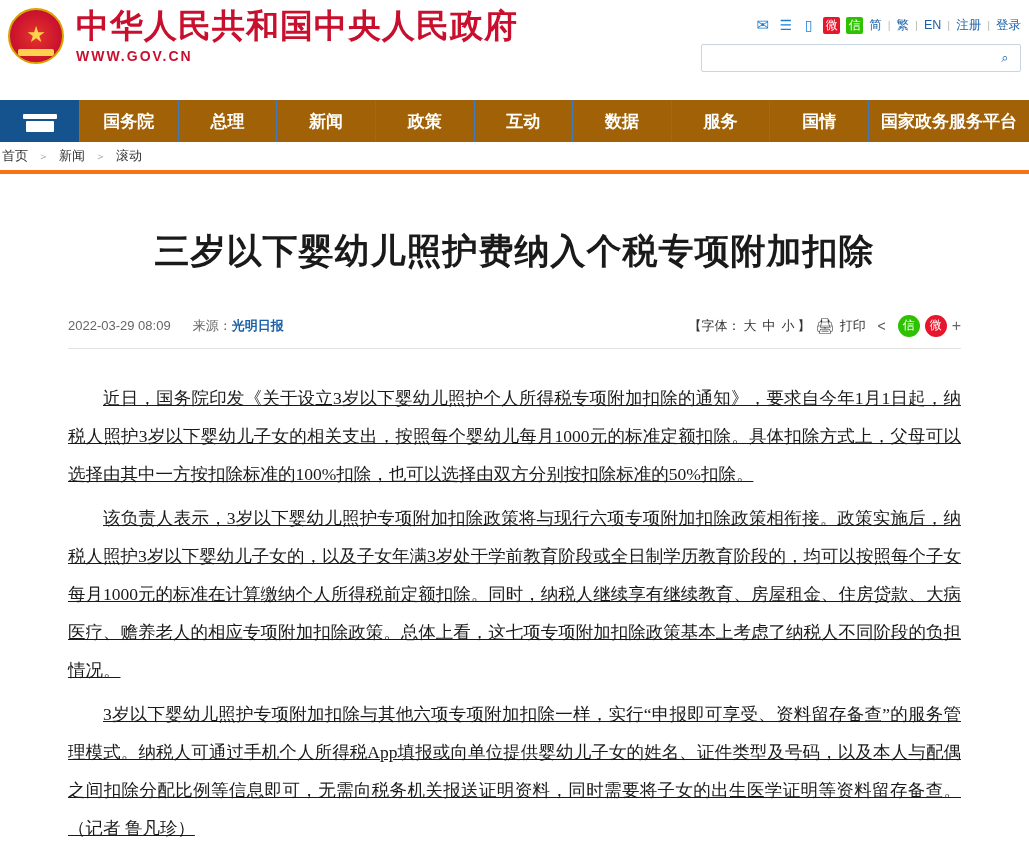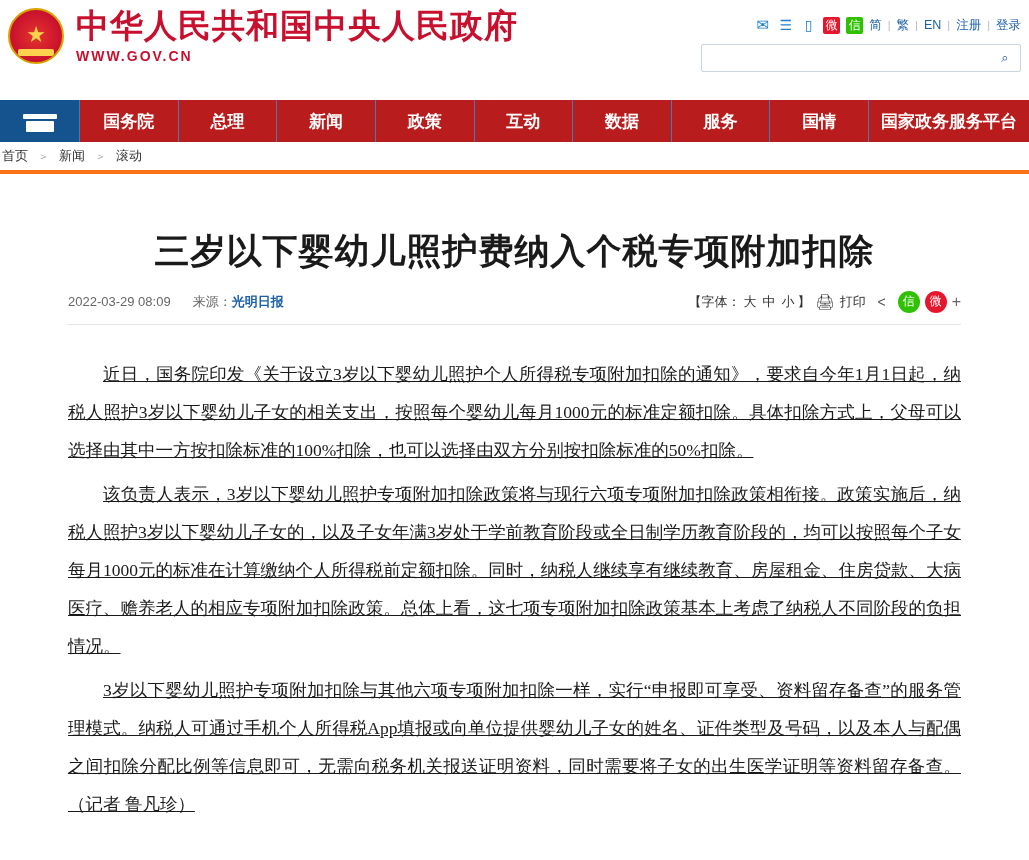--- a/index.html
+++ b/index.html
@@ -127,21 +127,21 @@
     background: transparent;
     cursor: pointer;
     color: #1a5fa8;
     font-size: 13px;
     padding: 0;
   }
 
   
   .nav {
     height: 42px;
-    background: #b91c1c;
+    background: #a16207;
     display: flex;
     align-items: stretch;
     color: #fff;
   }
   .nav-home {
     width: 80px;
     display: flex;
     align-items: center;
     justify-content: center;
     border-right: 1px solid #3f7bbd;
@@ -204,21 +204,21 @@
   .art-title {
     text-align: center;
     font-size: 35px;
     font-weight: bold;
     color: #1a1a1a;
     margin: 54px 0 0 0;
     font-family: "Liberation Sans", sans-serif;
     letter-spacing: 1px;
   }
   .meta {
-    margin-top: 16px;
+    margin-top: 40px;
     height: 34px;
     display: flex;
     align-items: center;
     justify-content: space-between;
     font-size: 13px;
     color: #666;
     border-bottom: 1px solid #e3e3e3;
     padding-bottom: 12px;
   }
   .meta-left { display: flex; align-items: center; gap: 22px; }

